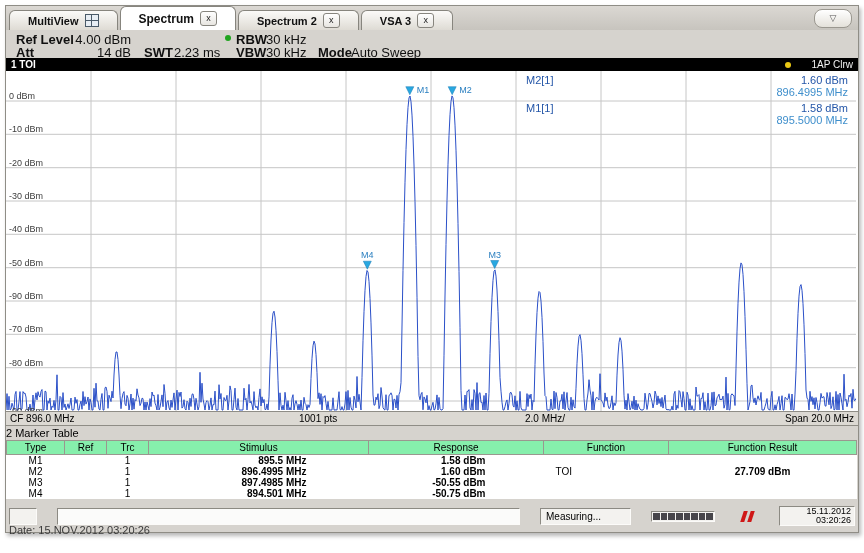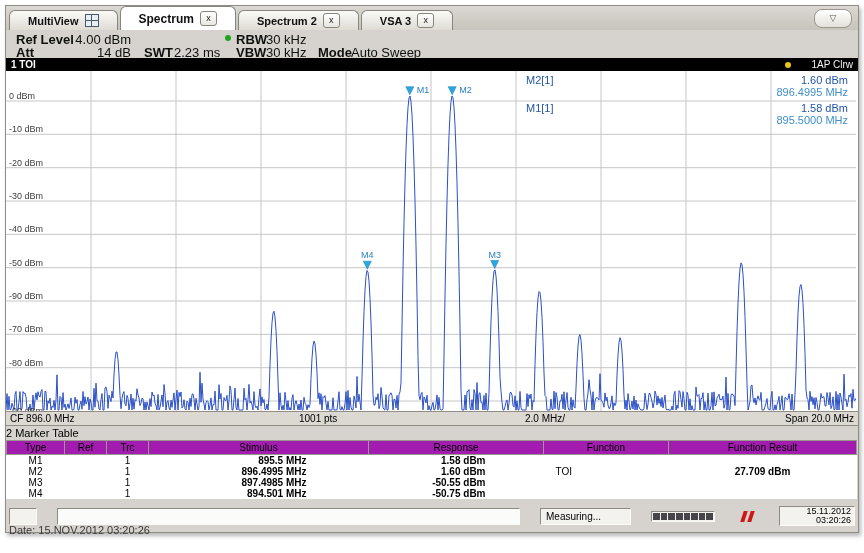--- a/index.html
+++ b/index.html
@@ -43,21 +43,21 @@
   .ro-val{color:#2456a8;display:block;}
   .ro-freq{color:#3f8fcc;display:block;}
 
   
   .gfooter{position:relative;height:13px;background:#dcd9d3;border-top:1px solid #8f8d86;border-bottom:1px solid #8f8d86;font-size:10px;color:#000;}
   .gfooter span{position:absolute;top:0;line-height:13px;white-space:nowrap;}
 
   
   .mt-title{height:14px;font-size:11px;line-height:14px;color:#000;}
   table.mt{width:850px;border-collapse:collapse;background:#fff;table-layout:fixed;font-size:10px;}
-  table.mt th{background:#a21caf;border:1px solid #9a978f;border-left:none;font-weight:normal;height:13px;padding:0;}
+  table.mt th{background:#86efac;border:1px solid #9a978f;border-left:none;font-weight:normal;height:13px;padding:0;}
   table.mt th:first-child{border-left:1px solid #9a978f;}
   table.mt td{height:11px;padding:0;line-height:11px;color:#000;}
   .c-center{text-align:center;}
   .c-right{text-align:right;}
   .bold{font-weight:bold;}
 
   
   .statusbar{display:flex;align-items:center;gap:20px;margin:7px 3px 0 3px;height:20px;}
   .sunken{border:1px solid;border-color:#8c8a83 #fcfbf9 #fcfbf9 #8c8a83;background:#f3f2ef;}
   .sb-a{width:26px;height:15px;}

